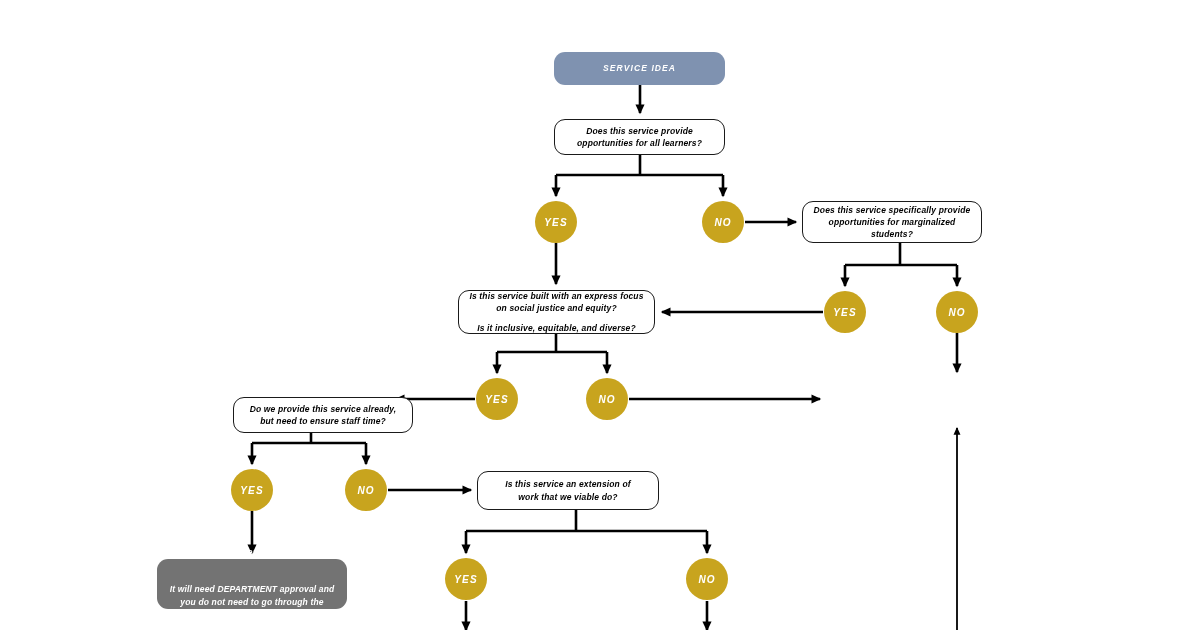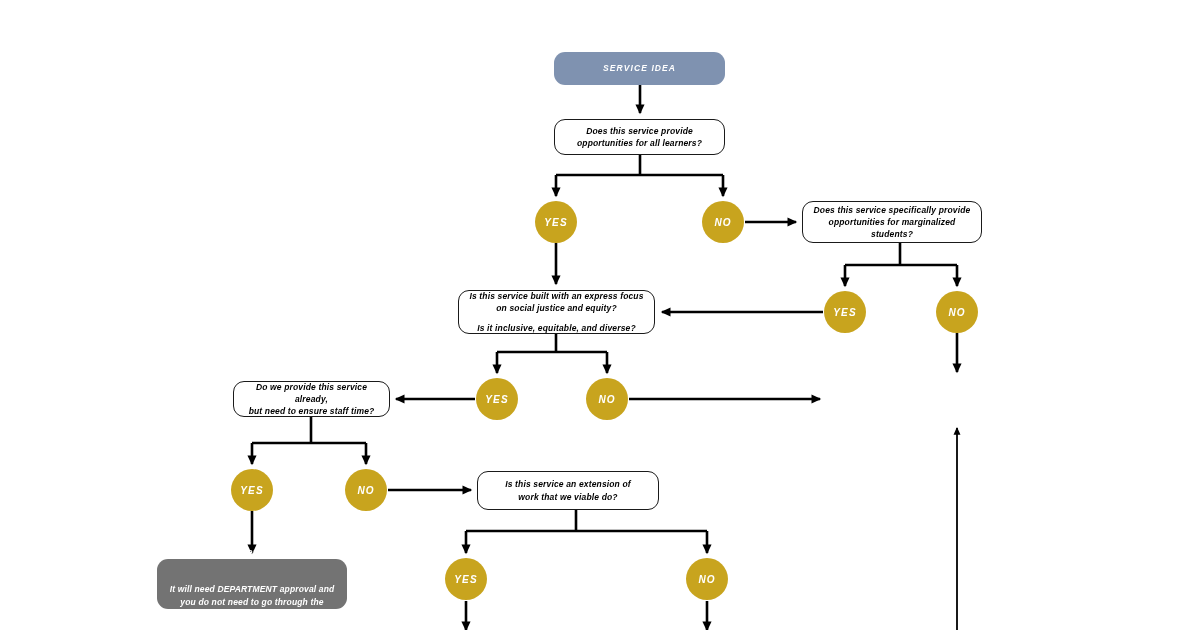--- a/index.html
+++ b/index.html
@@ -186,21 +186,21 @@
 
   <div class="node circle" style="left:476px; top:378px; width:42px; height:42px; background:#c8a41e;">
     <span>YES</span>
   </div>
 
   <div class="node circle" style="left:586px; top:378px; width:42px; height:42px; background:#c8a41e;">
     <span>NO</span>
   </div>
 
 
-  <div class="node qbox" style="left:233px; top:381px; width:157px; height:36px;">
+  <div class="node qbox" style="left:233px; top:397px; width:180px; height:36px;">
     <span>Do we provide this service already,</span>
     <span>but need to ensure staff time?</span>
   </div>
 
   <div class="node circle" style="left:231px; top:469px; width:42px; height:42px; background:#c8a41e;">
     <span>YES</span>
   </div>
 
   <div class="node circle" style="left:345px; top:469px; width:42px; height:42px; background:#c8a41e;">
     <span>NO</span>

